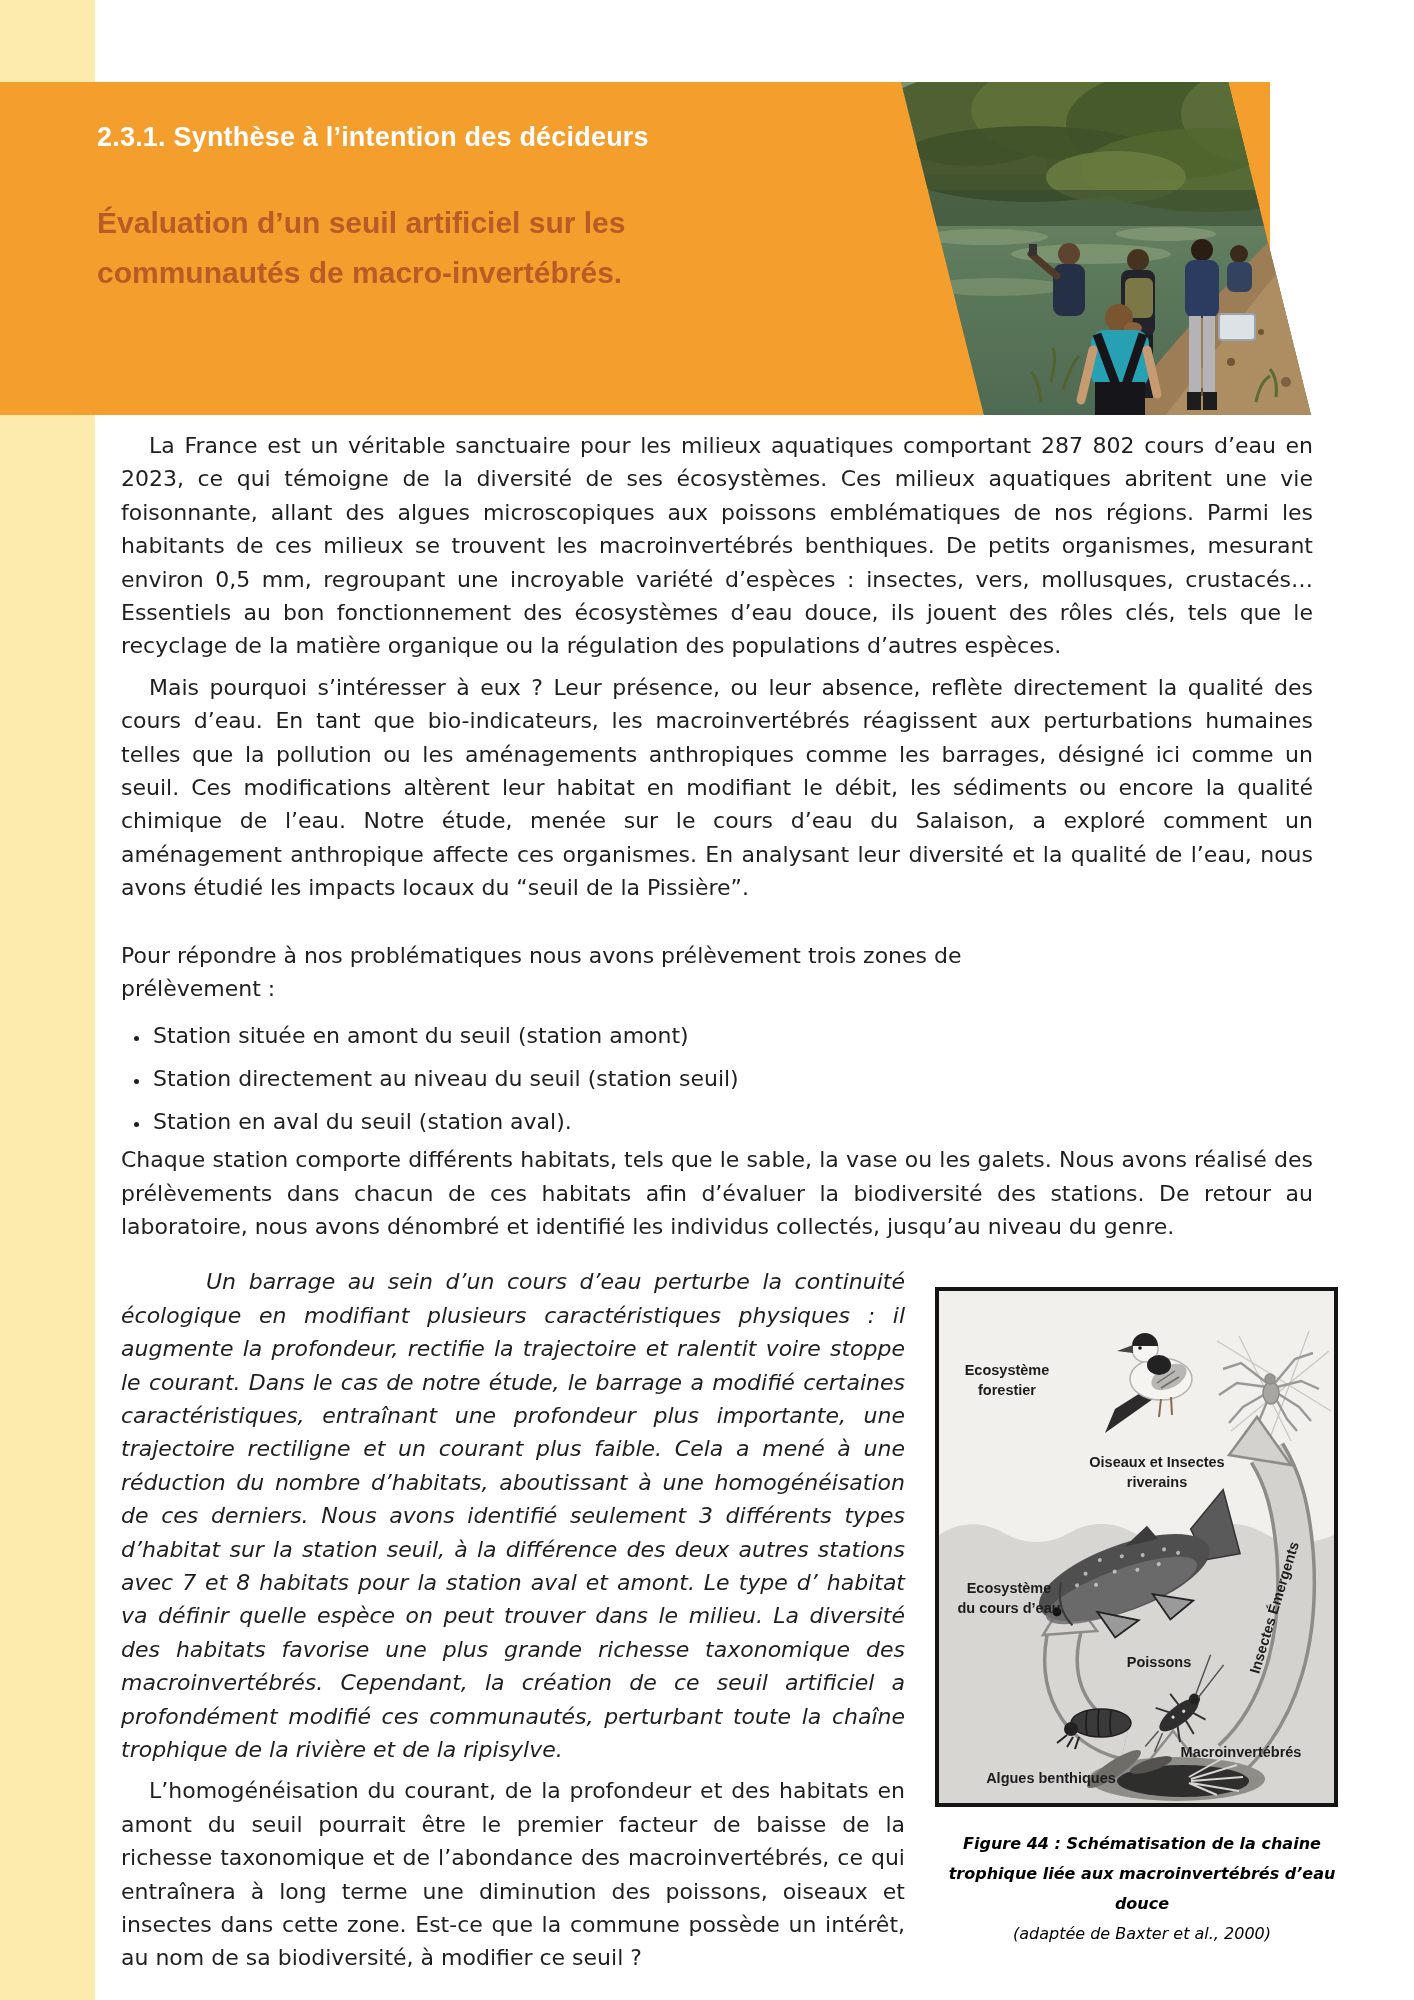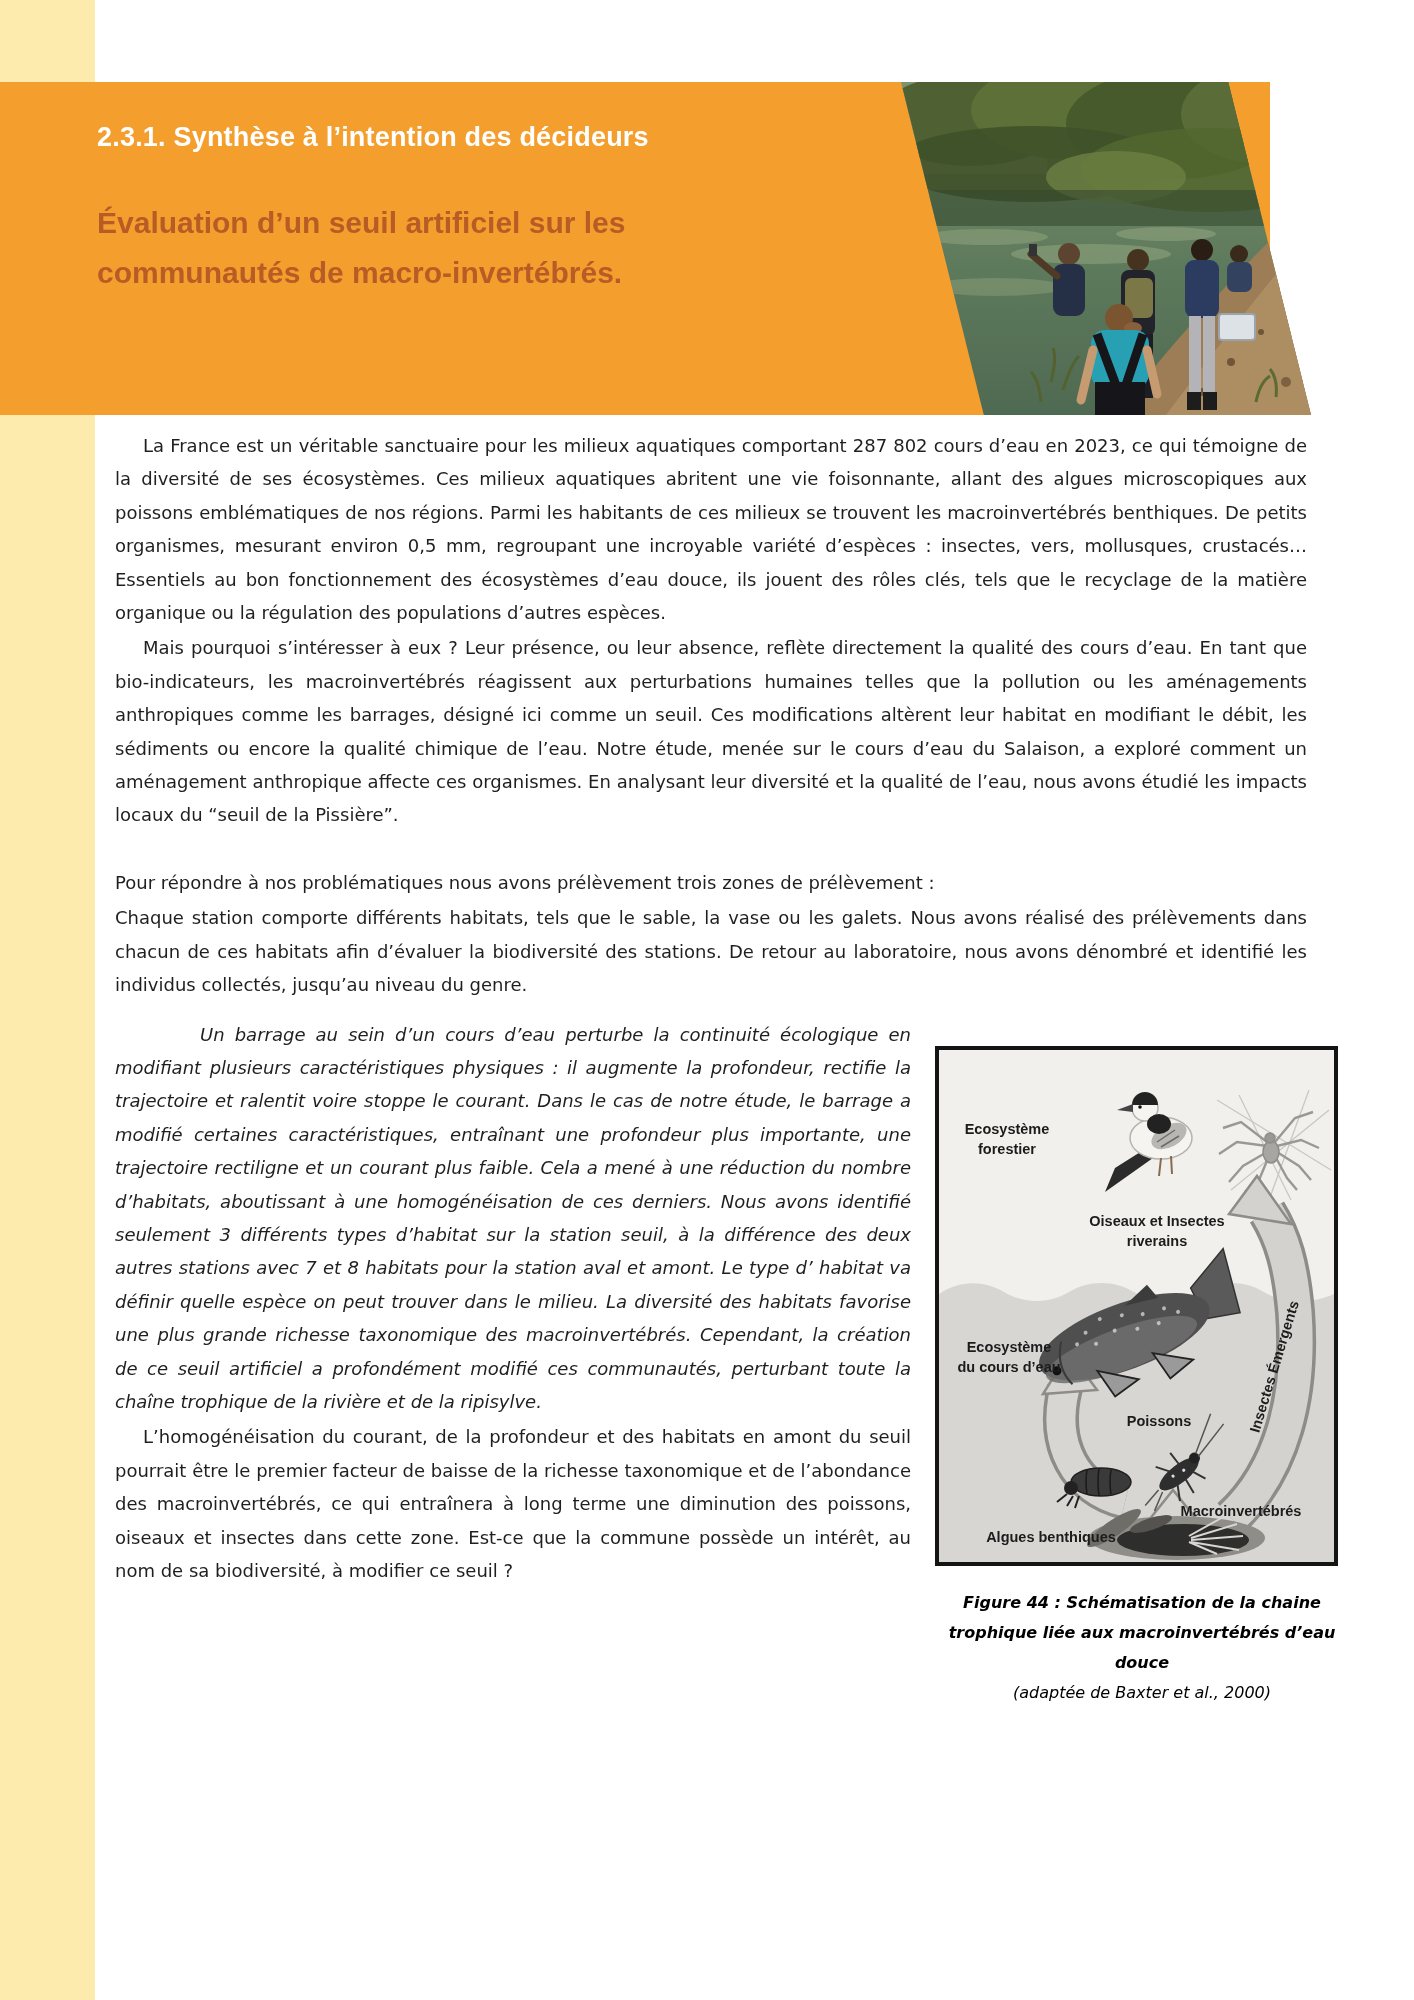--- a/index.html
+++ b/index.html
@@ -24,21 +24,21 @@
   .subtitle{
     position:absolute;left:97px;top:116px;margin:0;width:600px;
     font-family:"Liberation Sans",sans-serif;font-size:30px;line-height:50px;font-weight:bold;color:var(--subtitle-brown);
   }
   .photo{
     position:absolute;left:901px;top:0;width:410px;height:333px;
     clip-path:polygon(0% 0%,79.8% 0%,100% 100%,20.2% 100%);
   }
   .photo svg{display:block;width:100%;height:100%;}
   .content{position:absolute;left:113px;top:415px;width:1250px;}
-  .content p{margin:2px;font-size:18px;line-height:33.4px;}
+  .content p{margin:8px;font-size:22px;line-height:33.4px;}
   .body-w{width:1192px;}
   .just{text-align:justify;}
   .ind{text-indent:28px;}
   .ind-lg{text-indent:85px;font-style:italic;}
   .p1{margin-top:14px !important;}
   .lead{margin-top:34px !important;width:860px;}
   ul.stations{margin:8px 0 0 0;padding:0 0 0 38px;width:1100px;}
   ul.stations li{font-size:22px;line-height:43.2px;padding-left:2px;}
   ul.stations li::marker{font-size:17px;}
   .p4{margin-top:0 !important;}
@@ -150,20 +150,25 @@
         </g>
       </svg>
     </div>
   </header>
 
   <main class="content">
     <p class="just ind p1 body-w">La France est un véritable sanctuaire pour les milieux aquatiques comportant 287 802 cours d’eau en 2023, ce qui témoigne de la diversité de ses écosystèmes. Ces milieux aquatiques abritent une vie foisonnante, allant des algues microscopiques aux poissons emblématiques de nos régions. Parmi les habitants de ces milieux se trouvent les macroinvertébrés benthiques. De petits organismes, mesurant environ 0,5 mm, regroupant une incroyable variété d’espèces : insectes, vers, mollusques, crustacés… Essentiels au bon fonctionnement des écosystèmes d’eau douce, ils jouent des rôles clés, tels que le recyclage de la matière organique ou la régulation des populations d’autres espèces.</p>
     <p class="just ind body-w">Mais pourquoi s’intéresser à eux ? Leur présence, ou leur absence, reflète directement la qualité des cours d’eau. En tant que bio-indicateurs, les macroinvertébrés réagissent aux perturbations humaines telles que la pollution ou les aménagements anthropiques comme les barrages, désigné ici comme un seuil. Ces modifications altèrent leur habitat en modifiant le débit, les sédiments ou encore la qualité chimique de l’eau. Notre étude, menée sur le cours d’eau du Salaison, a exploré comment un aménagement anthropique affecte ces organismes. En analysant leur diversité et la qualité de l’eau, nous avons étudié les impacts locaux du “seuil de la Pissière”.</p>
 
     <p class="lead">Pour répondre à nos problématiques nous avons prélèvement trois zones de prélèvement :</p>
+    <ul class="stations">
+      <li>Station située en amont du seuil (station amont)</li>
+      <li>Station directement au niveau du seuil (station seuil)</li>
+      <li>Station en aval du seuil (station aval).</li>
+    </ul>
 
     <p class="just p4 body-w">Chaque station comporte différents habitats, tels que le sable, la vase ou les galets. Nous avons réalisé des prélèvements dans chacun de ces habitats afin d’évaluer la biodiversité des stations. De retour au laboratoire, nous avons dénombré et identifié les individus collectés, jusqu’au niveau du genre.</p>
 
     <div class="columns">
       <div class="left-col">
         <p class="just ind-lg">Un barrage au sein d’un cours d’eau perturbe la continuité écologique en modifiant plusieurs caractéristiques physiques : il augmente la profondeur, rectifie la trajectoire et ralentit voire stoppe le courant. Dans le cas de notre étude, le barrage a modifié certaines caractéristiques, entraînant une profondeur plus importante, une trajectoire rectiligne et un courant plus faible. Cela a mené à une réduction du nombre d’habitats, aboutissant à une homogénéisation de ces derniers. Nous avons identifié seulement 3 différents types d’habitat sur la station seuil, à la différence des deux autres stations avec 7 et 8 habitats pour la station aval et amont. Le type d’ habitat va définir quelle espèce on peut trouver dans le milieu. La diversité des habitats favorise une plus grande richesse taxonomique des macroinvertébrés. Cependant, la création de ce seuil artificiel a profondément modifié ces communautés, perturbant toute la chaîne trophique de la rivière et de la ripisylve.</p>
         <p class="just ind">L’homogénéisation du courant, de la profondeur et des habitats en amont du seuil pourrait être le premier facteur de baisse de la richesse taxonomique et de l’abondance des macroinvertébrés, ce qui entraînera à long terme une diminution des poissons, oiseaux et insectes dans cette zone. Est-ce que la commune possède un intérêt, au nom de sa biodiversité, à modifier ce seuil ?</p>
       </div>
 
       <div class="right-col">

